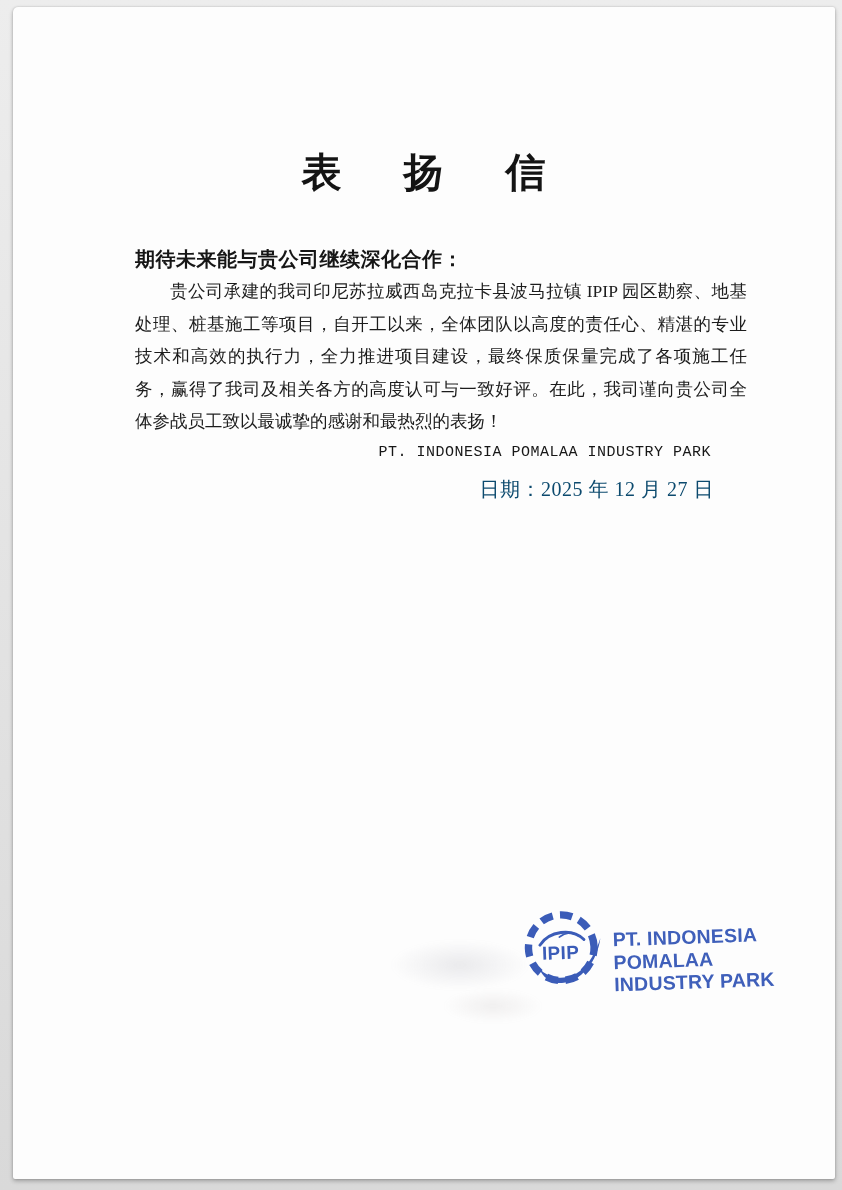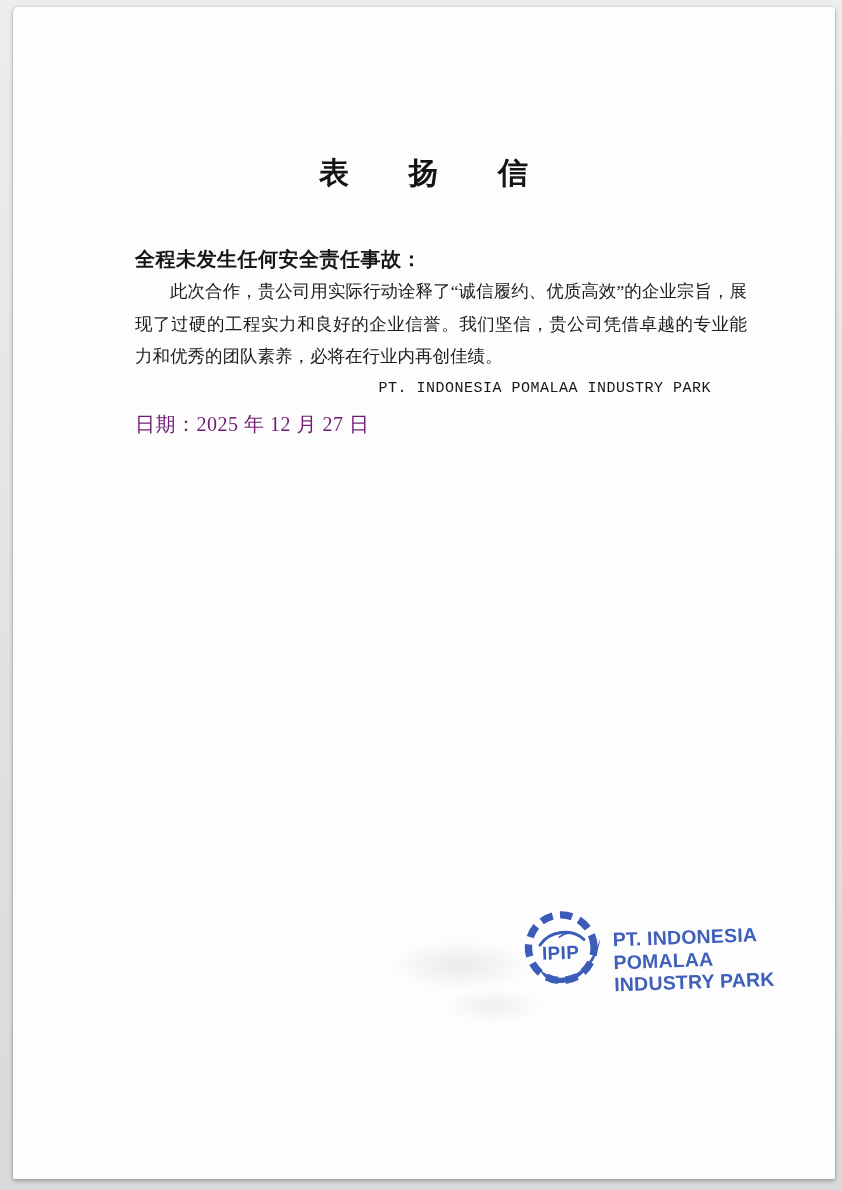--- a/index.html
+++ b/index.html
@@ -10,43 +10,43 @@
   }
   .page{
     position:absolute;left:13px;top:7px;width:822px;height:1172px;
     background:#fdfdfd;
     border-radius:5px 2px 2px 2px;
     box-shadow:0 0 2px rgba(0,0,0,.18),0 2px 4px rgba(0,0,0,.28);
   }
   .title{
     margin:146px 0 0 0;
     text-align:center;
-    font-size:30px;font-weight:700;color:#141414;
+    font-size:40px;font-weight:700;color:#141414;
     word-spacing:50px;letter-spacing:1px;
     line-height:40px;
   }
   .content{
     position:absolute;left:122px;right:88px;top:236px;
     font-size:17.5px;line-height:32.4px;color:#1c1c1c;
     text-align:justify;
   }
   .content p{margin:0;}
   .addressee{
     font-size:20px;font-weight:700;letter-spacing:.5px;color:#161616;
   }
   .para.indent{text-indent:2em;}
   .signature{
     text-align:right;
     font-family:"Liberation Mono","DejaVu Sans Mono",monospace;
     font-weight:400;font-size:15px;letter-spacing:.5px;
     padding-right:36px;color:#171717;white-space:pre;
   }
   .date{
-    font-size:20px;font-weight:400;
-    padding-right:33px;margin-top:3px !important;color:#701a75;
+    text-align:right;font-size:20px;font-weight:400;
+    padding-right:33px;margin-top:3px !important;color:#0c4a6e;
     letter-spacing:.5px;
   }
   
   .stamp{
     position:absolute;left:509px;top:895px;width:260px;
     display:flex;align-items:flex-start;
     transform:rotate(-2deg);
     color:#2b4fb3;
   }
   .stamp-logo{width:82px;height:90px;flex:0 0 auto;opacity:.92;}
@@ -66,22 +66,22 @@
       filter:blur(2px);}
 </style>
 </head>
 <body>
 
 <div class="page">
 
   <h1 class="title">表 扬 信</h1>
 
   <div class="content">
-    <p class="addressee">全程未发生任何安全责任事故：</p>
-    <p class="para indent">此次合作，贵公司用实际行动诠释了“诚信履约、优质高效”的企业宗旨，展现了过硬的工程实力和良好的企业信誉。我们坚信，贵公司凭借卓越的专业能力和优秀的团队素养，必将在行业内再创佳绩。</p>
+    <p class="addressee">期待未来能与贵公司继续深化合作：</p>
+    <p class="para indent">贵公司承建的我司印尼苏拉威西岛克拉卡县波马拉镇 IPIP 园区勘察、地基处理、桩基施工等项目，自开工以来，全体团队以高度的责任心、精湛的专业技术和高效的执行力，全力推进项目建设，最终保质保量完成了各项施工任务，赢得了我司及相关各方的高度认可与一致好评。在此，我司谨向贵公司全体参战员工致以最诚挚的感谢和最热烈的表扬！</p>
     <p class="signature">PT. INDONESIA POMALAA INDUSTRY PARK</p>
     <p class="date">日期：2025 年 12 月 27 日</p>
   </div>
 
   <div class="smudge s1"></div>
   <div class="smudge s2"></div>
 
   <div class="stamp">
     <svg class="stamp-logo" viewBox="0 0 100 106" xmlns="http://www.w3.org/2000/svg">
 

